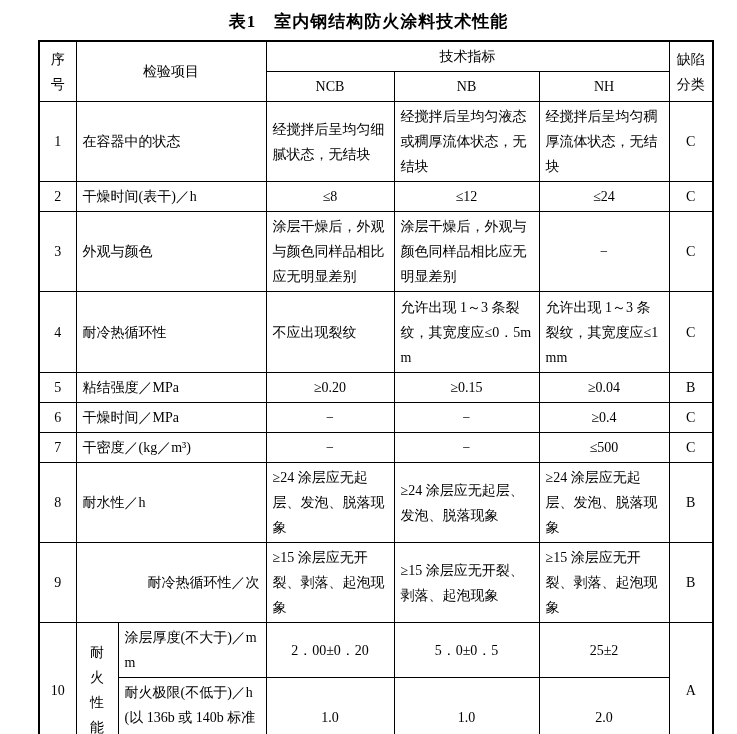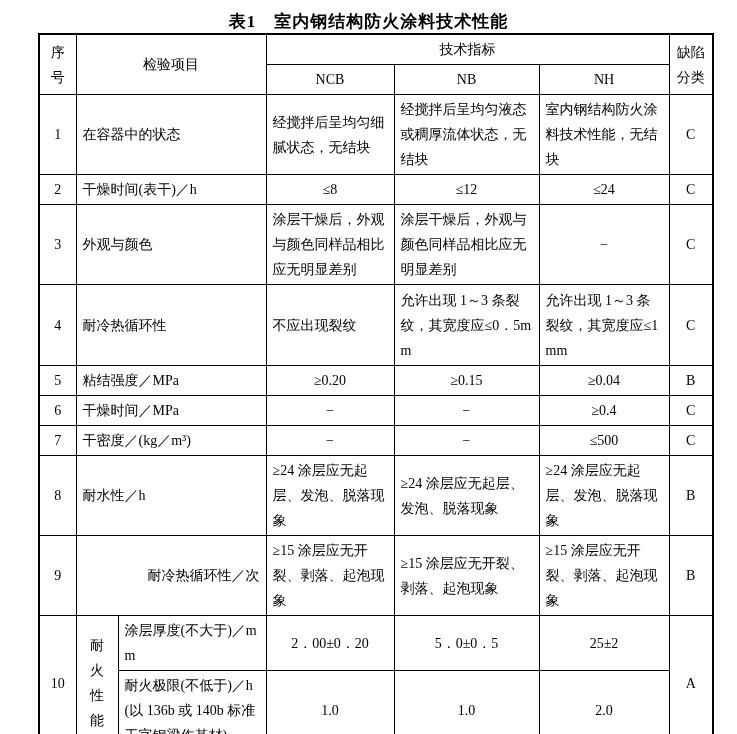--- a/index.html
+++ b/index.html
@@ -14,20 +14,21 @@
     background: #ffffff;
     color: #000000;
     font-family: "Liberation Serif", "DejaVu Serif", serif;
     overflow: hidden;
   }
   .title {
     text-align: center;
     font-size: 17px;
     font-weight: bold;
     padding-top: 10px;
+    padding-bottom: 7px;
     letter-spacing: 1px;
   }
   table.tbl {
     border-collapse: collapse;
     table-layout: fixed;
     margin-left: 38px;
     border: 2px solid #000;
     font-size: 14px;
   }
   table.tbl td {
@@ -76,21 +77,21 @@
       <td class="c">NCB</td>
       <td class="c">NB</td>
       <td class="c">NH</td>
     </tr>
 
     <tr style="height:77px">
       <td class="c">1</td>
       <td colspan="2" class="l">在容器中的状态</td>
       <td class="l">经搅拌后呈均匀细腻状态，无结块</td>
       <td class="l">经搅拌后呈均匀液态或稠厚流体状态，无结块</td>
-      <td class="l">室内钢结构防火涂料技术性能，无结块</td>
+      <td class="l">经搅拌后呈均匀稠厚流体状态，无结块</td>
       <td class="c">C</td>
     </tr>
 
     <tr style="height:30px">
       <td class="c">2</td>
       <td colspan="2" class="l">干燥时间(表干)／h</td>
       <td class="c">≤8</td>
       <td class="c">≤12</td>
       <td class="c">≤24</td>
       <td class="c">C</td>

